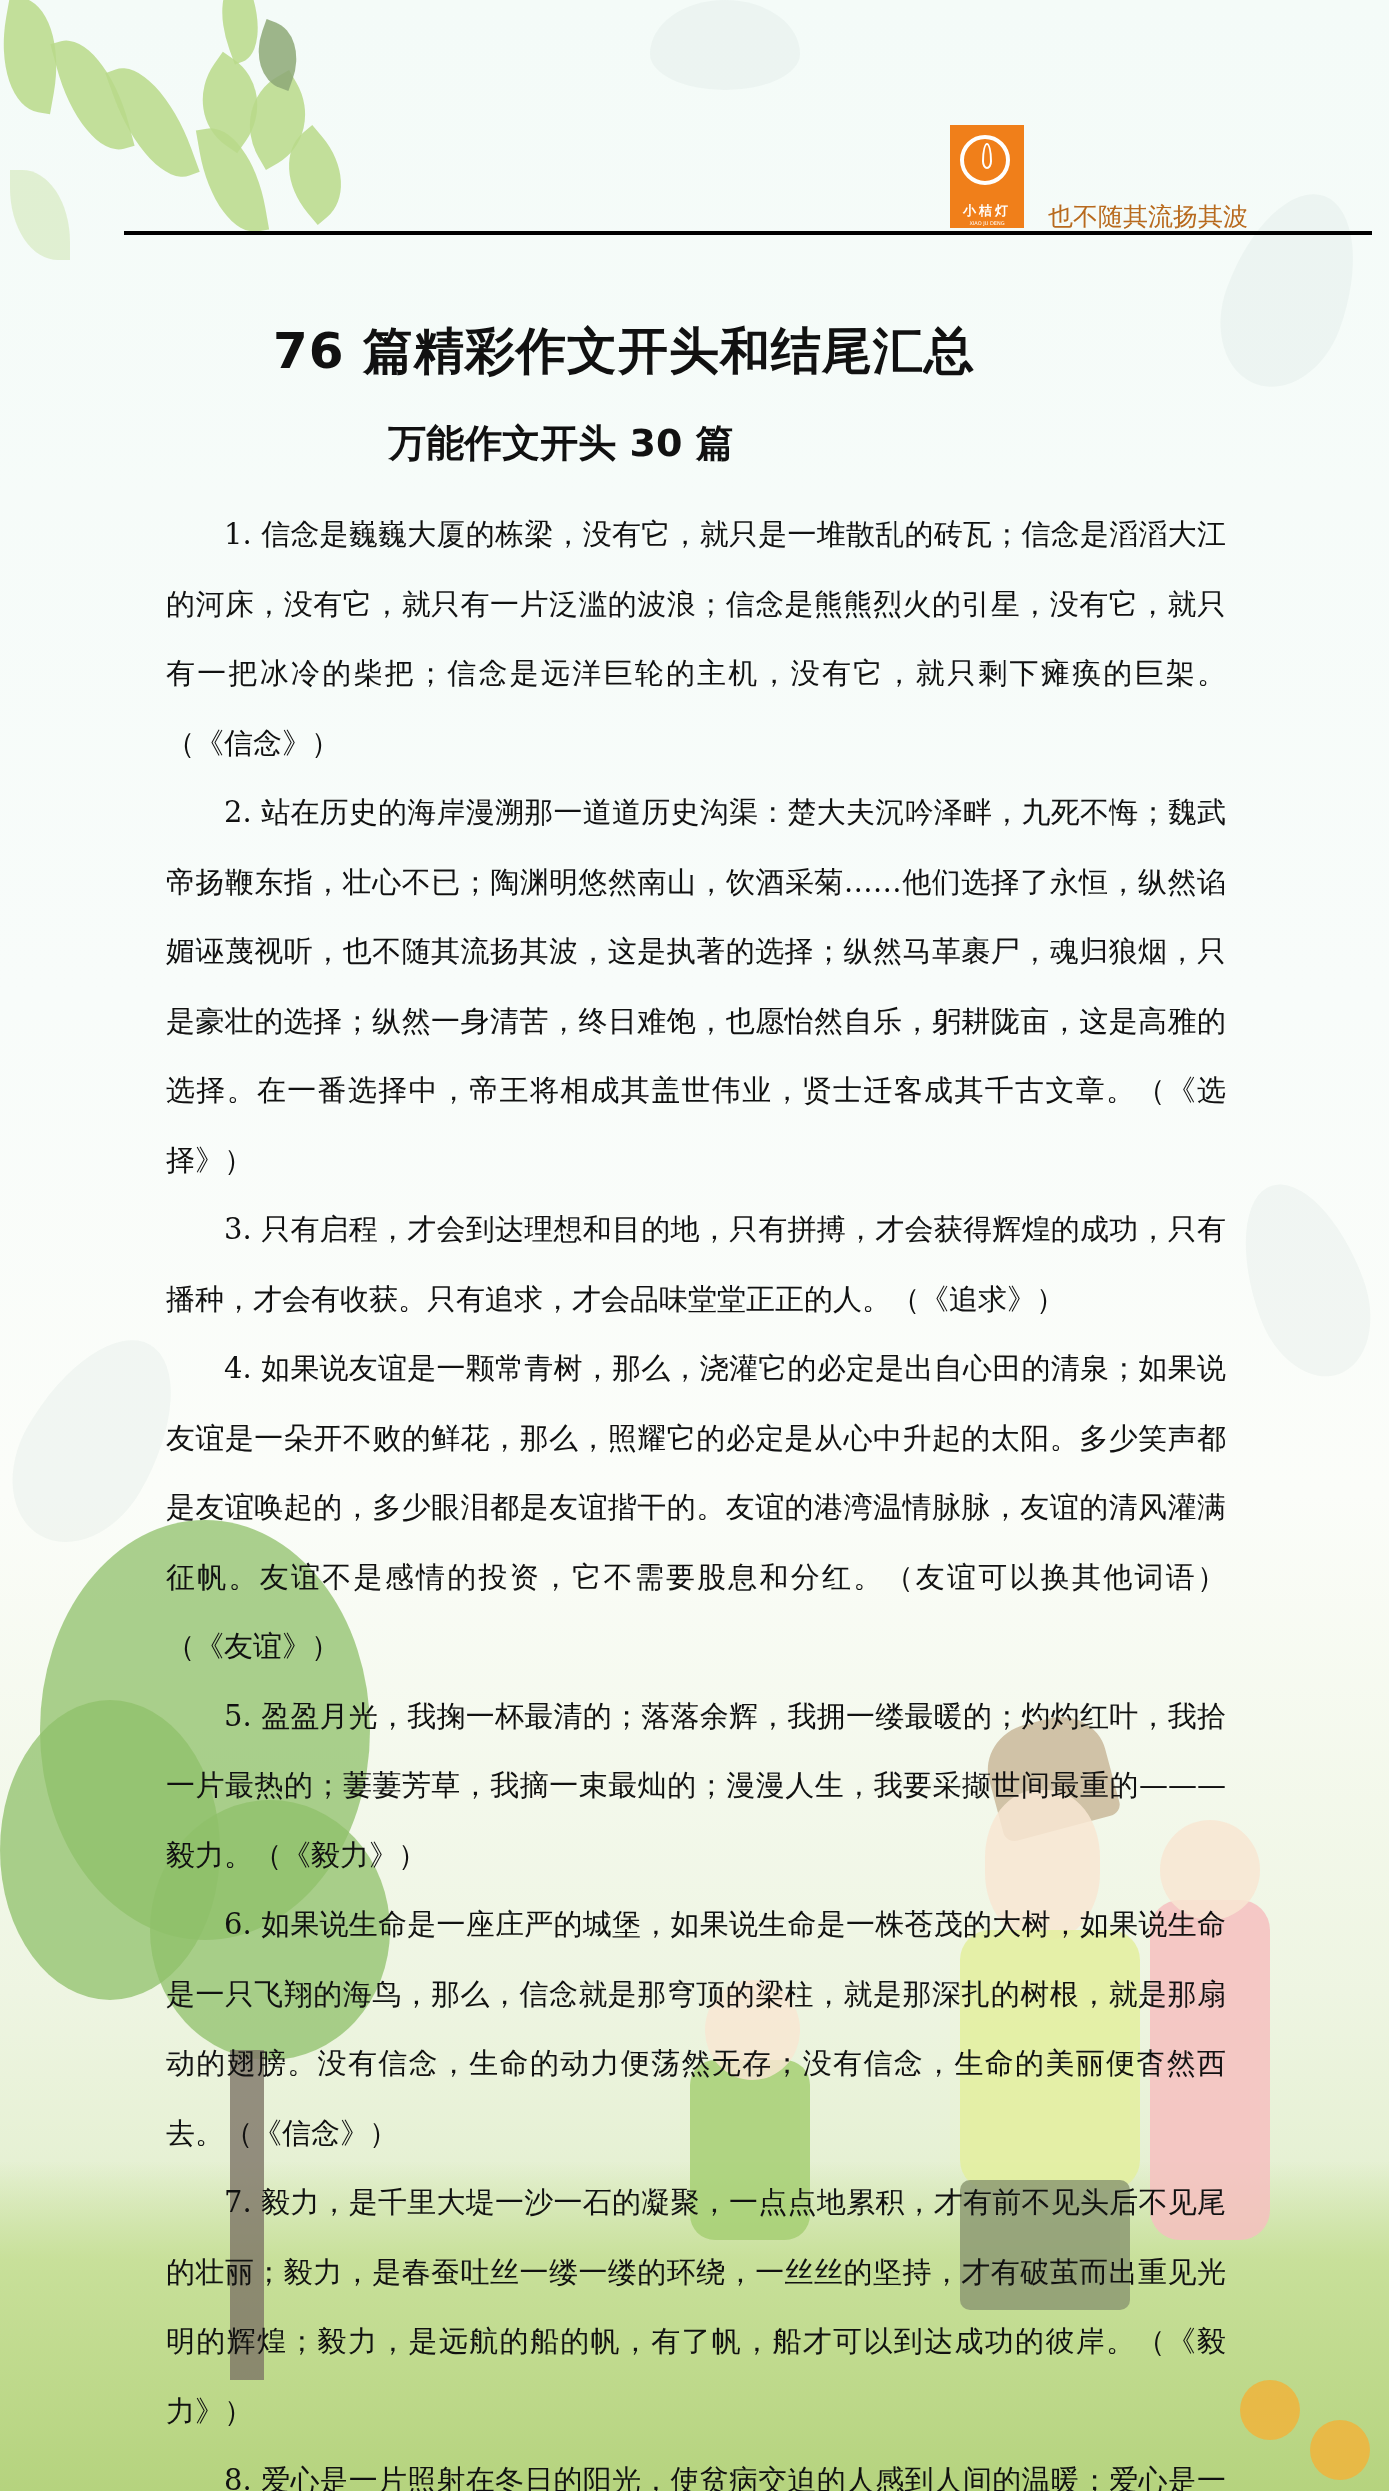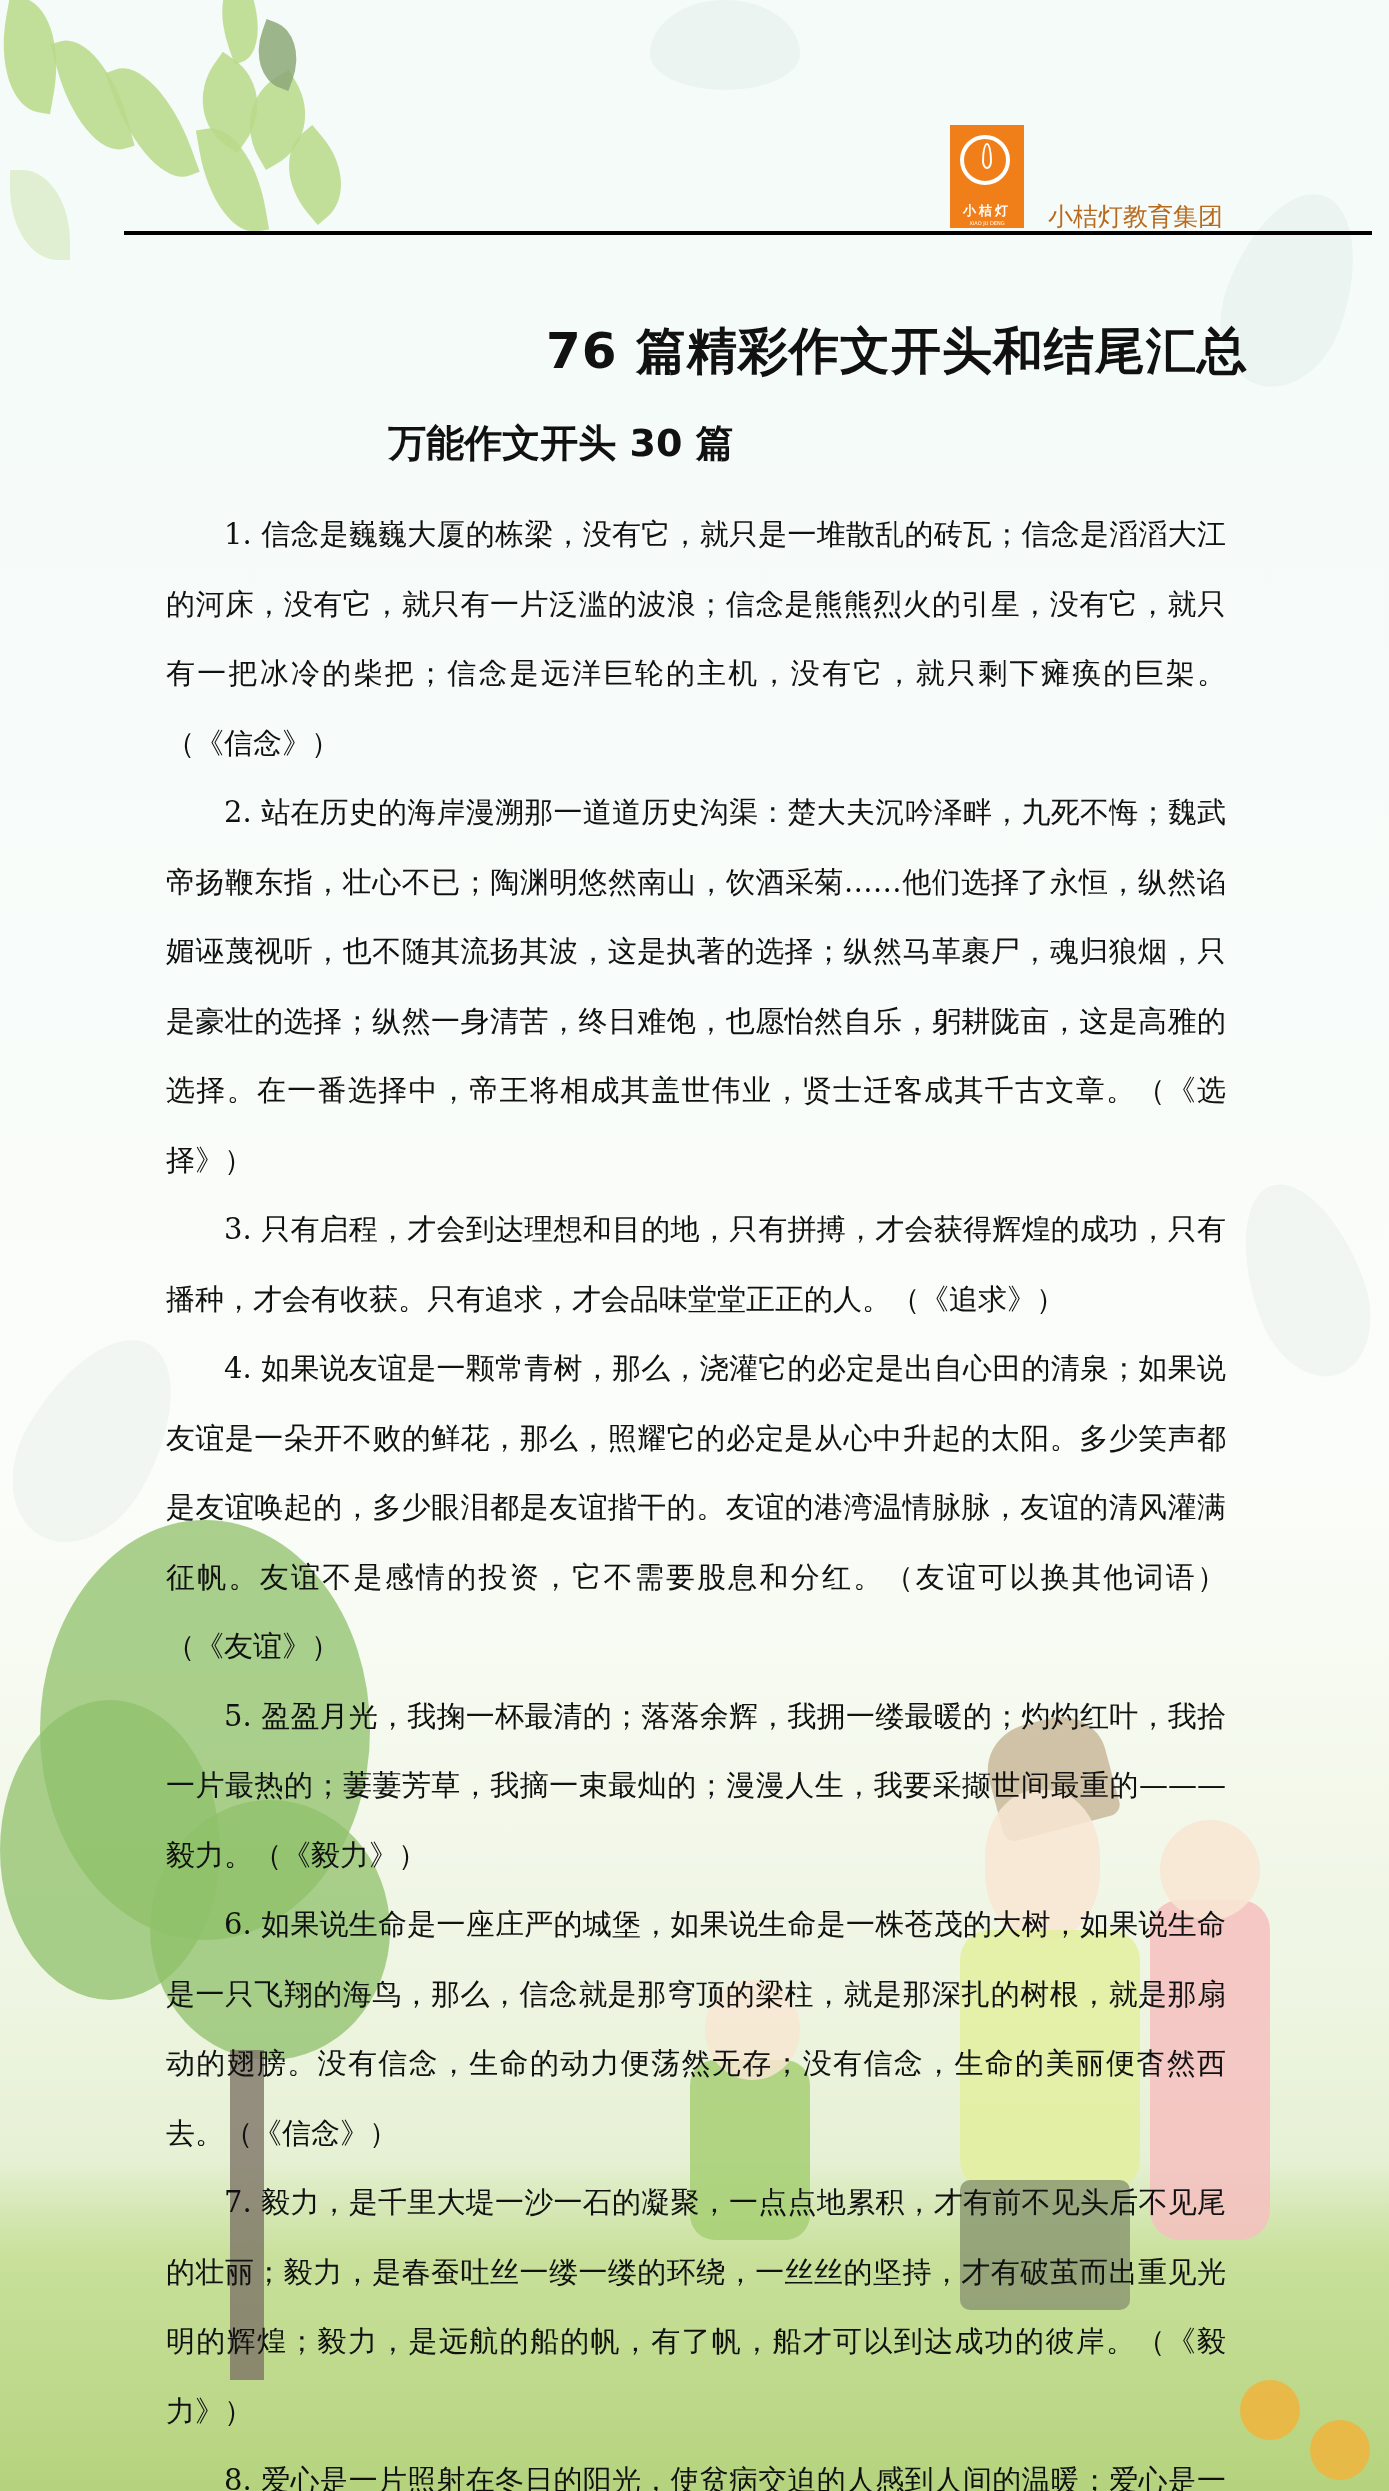--- a/index.html
+++ b/index.html
@@ -21,21 +21,21 @@
   .header { position: absolute; left: 0; top: 0; width: 1389px; height: 240px; }
   .logo-box { position: absolute; left: 950px; top: 125px; width: 74px; height: 103px; background: #f07f1a;
     display: flex; flex-direction: column; align-items: center; justify-content: flex-end; color: #fff; }
   .logo-circle { position: absolute; top: 10px; left: 10px; width: 50px; height: 50px; border: 4px solid #fff; border-radius: 50%; box-sizing: border-box; }
   .logo-flame { position: absolute; top: 18px; left: 32px; width: 10px; height: 26px; border-radius: 50% 50% 50% 50% / 70% 70% 30% 30%; border: 2px solid #fff; box-sizing: border-box; }
   .logo-name { font-family: "DejaVu Sans", sans-serif; font-weight: bold; font-size: 13px; letter-spacing: 3px; margin-bottom: 8px; }
   .logo-sub { position: absolute; bottom: 2px; font-family: "DejaVu Sans", sans-serif; font-size: 5px; }
   .brand-text { position: absolute; left: 1048px; top: 200px; font-size: 25px; color: #b86a1e; font-family: "DejaVu Serif", serif; }
   .header-rule { position: absolute; left: 124px; top: 231px; width: 1248px; height: 4px; background: #000; }
 
-  .title { position: absolute; left: 0; width: 1248px; top: 318px; text-align: right;
+  .title { position: absolute; left: 0; width: 1248px; top: 318px; text-align: center;
     font-family: "DejaVu Sans", sans-serif; font-weight: bold; font-size: 50px; letter-spacing: 1px; }
   .subtitle { position: absolute; left: 0; width: 1122px; top: 418px; text-align: center;
     font-family: "DejaVu Sans", sans-serif; font-weight: bold; font-size: 38px; }
 
   .content { position: absolute; left: 166px; top: 500px; width: 1060px; }
   .para { font-size: 29px; line-height: 69.5px; text-indent: 58px; margin: 0; text-align: justify; }
 </style>
 </head>
 <body>
 
@@ -74,21 +74,21 @@
   <div class="person" style="left:1310px;top:2420px;width:60px;height:60px;background:#f0b43c;border-radius:50%;"></div>
 </div>
 
 <div class="header">
   <div class="logo-box">
     <div class="logo-circle"></div>
     <div class="logo-flame"></div>
     <span class="logo-name">小桔灯</span>
     <span class="logo-sub">XIAO JU DENG</span>
   </div>
-  <div class="brand-text">小桔灯教育集团</div>
+  <div class="brand-text">也不随其流扬其波</div>
   <div class="header-rule"></div>
 </div>
 
 <h1 class="title" style="margin:0;">76 篇精彩作文开头和结尾汇总</h1>
 <h2 class="subtitle" style="margin:0;">万能作文开头 30 篇</h2>
 
 <div class="content">
   <p class="para">1. 信念是巍巍大厦的栋梁，没有它，就只是一堆散乱的砖瓦；信念是滔滔大江的河床，没有它，就只有一片泛滥的波浪；信念是熊熊烈火的引星，没有它，就只有一把冰冷的柴把；信念是远洋巨轮的主机，没有它，就只剩下瘫痪的巨架。（《信念》）</p>
   <p class="para">2. 站在历史的海岸漫溯那一道道历史沟渠：楚大夫沉吟泽畔，九死不悔；魏武帝扬鞭东指，壮心不已；陶渊明悠然南山，饮酒采菊……他们选择了永恒，纵然谄媚诬蔑视听，也不随其流扬其波，这是执著的选择；纵然马革裹尸，魂归狼烟，只是豪壮的选择；纵然一身清苦，终日难饱，也愿怡然自乐，躬耕陇亩，这是高雅的选择。在一番选择中，帝王将相成其盖世伟业，贤士迁客成其千古文章。（《选择》）</p>
   <p class="para">3. 只有启程，才会到达理想和目的地，只有拼搏，才会获得辉煌的成功，只有播种，才会有收获。只有追求，才会品味堂堂正正的人。（《追求》）</p>

